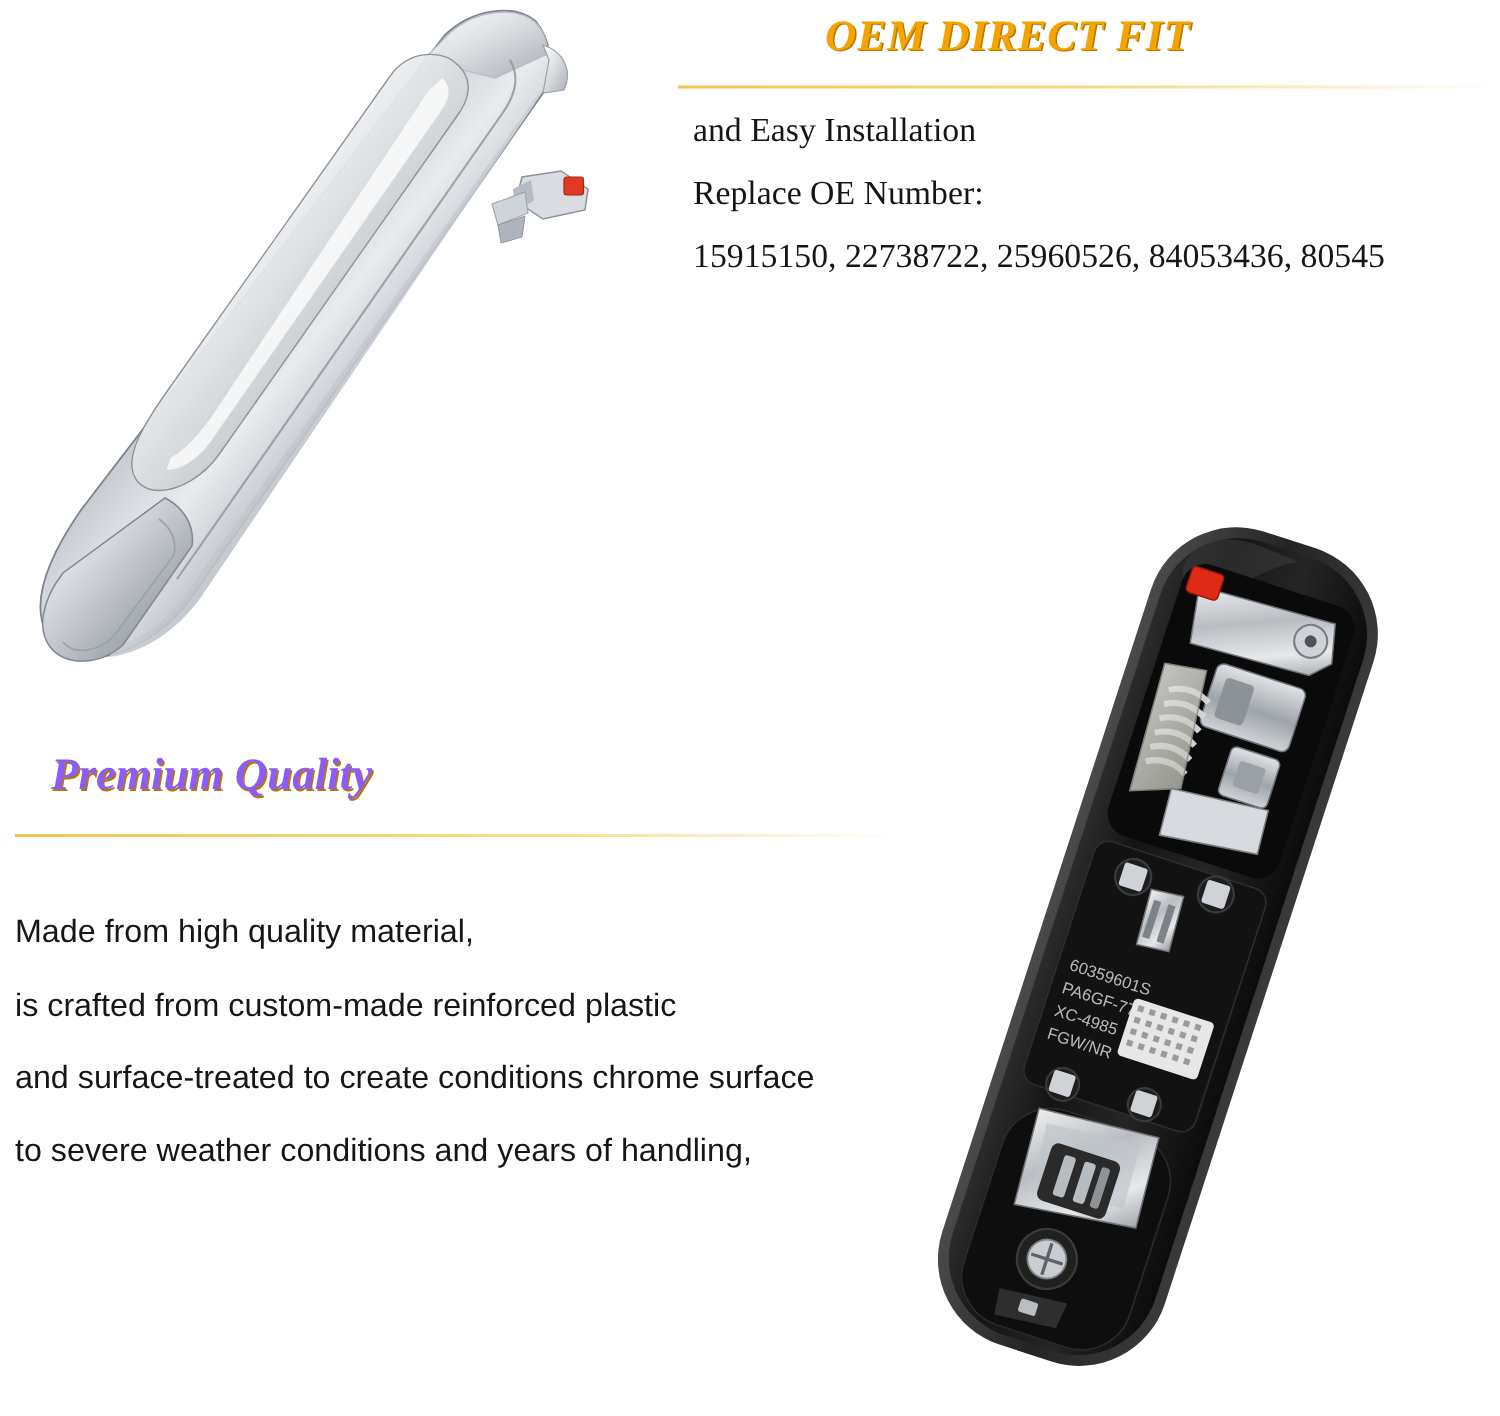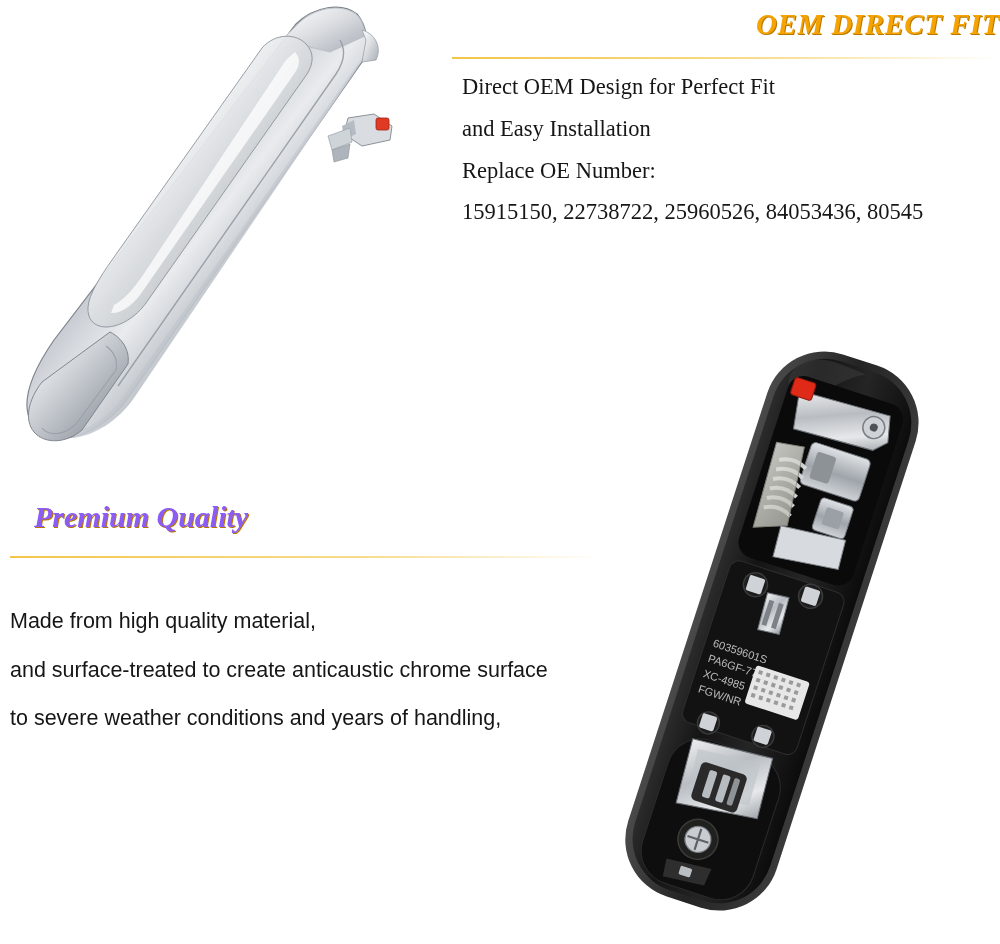--- a/index.html
+++ b/index.html
@@ -44,21 +44,20 @@
   .oem-title {
     font-family: "Liberation Serif", serif;
     font-weight: bold;
     font-style: italic;
     font-size: 29px;
     letter-spacing: 0.5px;
     color: #F5A300;
     text-shadow: 1px 1px 0 #b87700;
     margin: 0 0 0 98px;
     white-space: nowrap;
-    text-align: right;
   }
   .divider-gold {
     height: 2px;
     width: 100%;
     background: linear-gradient(to right, #F3C64A 0%, #F7DC8C 55%, #ffffff 100%);
     margin-top: 16px;
   }
   .oem-lines {
     margin-top: 16px;
   }
@@ -185,34 +184,34 @@
       <path d="M318 136 L340 128 L342 142 L322 150 Z" fill="#cfd4d9" stroke="#9aa1a9" stroke-width="0.7"></path>
 
       <path d="M322 150 L340 144 L338 158 L324 162 Z" fill="#aeb4bb" stroke="#8b9299" stroke-width="0.6"></path>
     </svg>
   </div>
 
   <div class="oem-block">
     <h2 class="oem-title">OEM DIRECT FIT</h2>
     <div class="divider-gold"></div>
     <div class="oem-lines">
-      <p>Direct OEM Design for Perfect Fit</p>
       <p>and Easy Installation</p>
       <p>Replace OE Number:</p>
       <p>15915150, 22738722, 25960526, 84053436, 80545</p>
     </div>
   </div>
 </div>
 
 <div class="premium-block">
   <h2 class="premium-title">Premium Quality</h2>
   <div class="divider-gold2"></div>
   <div class="premium-lines">
     <p>Made from high quality material,</p>
-    <p>and surface-treated to create anticaustic chrome surface</p>
+    <p>is crafted from custom-made reinforced plastic</p>
+    <p>and surface-treated to create conditions chrome surface</p>
     <p>to severe weather conditions and years of handling,</p>
   </div>
 </div>
 
 <div class="handle-bottom">
   <svg width="440" height="600" viewBox="0 0 440 600" xmlns="http://www.w3.org/2000/svg">
     <defs>
       <linearGradient id="blkBody" x1="0" y1="0" x2="1" y2="0">
         <stop offset="0%" stop-color="#2b2b2b"></stop>
         <stop offset="25%" stop-color="#141414"></stop>

